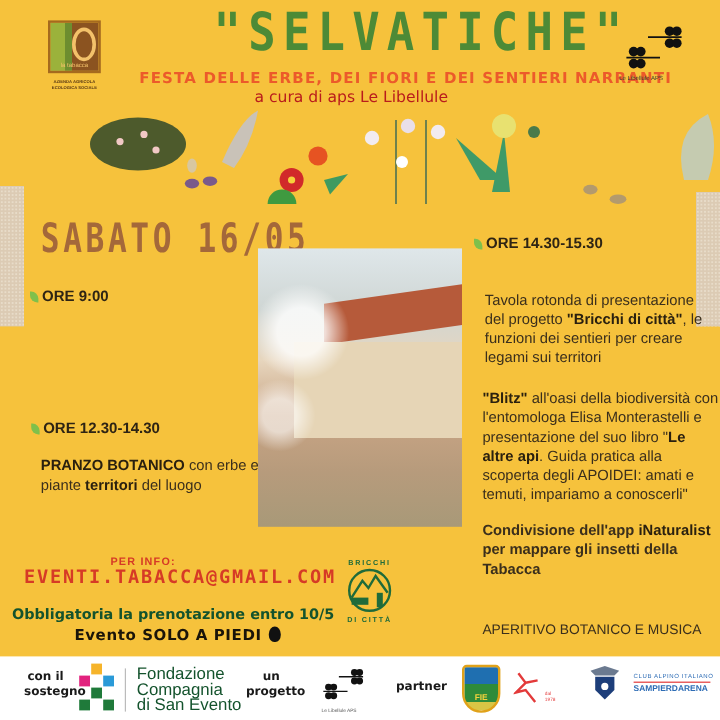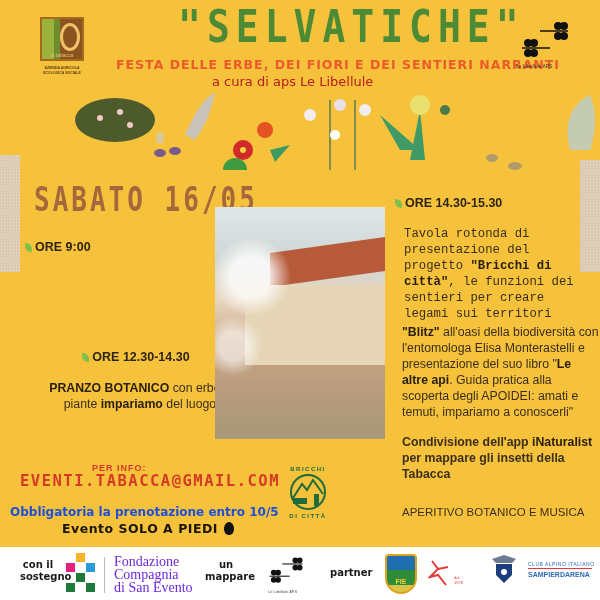--- a/index.html
+++ b/index.html
@@ -21,28 +21,28 @@
   .slot-h { font-size: 12.5px; font-weight: bold; color: #2e2414; white-space: nowrap; }
   .slot-h .leaf { display:inline-block; width:7px; height:9px; background:#7fc04b; border-radius: 0 6px 0 6px; margin-right:3px; vertical-align: -1px; }
   .body-txt { font-size: 12.3px; line-height: 16px; color: #3b2f1c; }
   .body-txt b { color: #2a200f; }
   .photo { left: 215px; top: 207px; width: 170px; height: 232px; background: linear-gradient(180deg,#dfe7ea 0%,#cfd6d4 22%,#e7d6be 40%,#c9a585 60%,#b79b7c 80%,#a89978 100%); overflow: hidden; }
   .photo .roof { position:absolute; left:55px; top:38px; width:115px; height:34px; background:#b65a3a; transform: skewY(-8deg); }
   .photo .wall { position:absolute; left:30px; top:78px; width:140px; height:80px; background:#e6d5b6; }
   .photo .tree { position:absolute; left:0; top:0; width:90px; height:232px; background: radial-gradient(circle at 40% 30%, rgba(255,255,255,.8) 0 20px, transparent 40px), radial-gradient(circle at 20% 60%, rgba(255,255,255,.6) 0 14px, transparent 30px); }
   .info-lbl { left: 92px; top: 463px; color: #d63a26; font-size: 9px; font-weight: bold; letter-spacing: 1px; font-family: Liberation Sans, sans-serif; }
   .email { left: 20px; top: 472px; color: #d63a26; font-size: 15.5px; letter-spacing: 1.5px; font-family: "DejaVu Sans Mono", monospace; font-weight: bold; white-space: nowrap; }
-  .booking { left: 10px; top: 505px; font-size: 12px; color: #1d4ed8; font-weight: bold; white-space: nowrap; font-family: "DejaVu Sans", sans-serif; }
+  .booking { left: 10px; top: 505px; font-size: 12px; color: #14532d; font-weight: bold; white-space: nowrap; font-family: "DejaVu Sans", sans-serif; }
   .walk { left: 62px; top: 521px; font-size: 12.5px; color: #1a1409; font-weight: bold; white-space: nowrap; font-family: "DejaVu Sans", sans-serif; letter-spacing: .5px; }
   .feet { display:inline-block; width:10px; height:13px; background:#111; border-radius:50% 50% 45% 45%; margin-left:6px; vertical-align:-2px; }
   .bricchi { left: 278px; top: 460px; width: 60px; height: 60px; }
   .footer { left: 0; top: 547px; width: 600px; height: 53px; background: #ffffff; }
   .f-txt { font-size: 10px; font-weight: bold; color: #1a1a1a; line-height: 12px; font-family: "DejaVu Sans", sans-serif; text-align: center; }
   .sq { position:absolute; width:9px; height:9px; }
-  .fond { font-family: Liberation Serif, serif; font-size: 14px; line-height: 13px; color: #6d28d9; }
+  .fond { font-family: Liberation Sans, sans-serif; font-size: 14px; line-height: 13px; color: #14532d; }
   .sep { width:1px; background:#bbb; }
   .fie { width: 32px; height: 40px; background: linear-gradient(180deg,#1f6fb0 0 40%,#2e8b3a 40% 80%,#d9c545 80%); border: 2px solid #e0a21a; border-radius: 4px 4px 16px 16px; }
   .coopsse { color: #e33a3a; font-weight: bold; font-size: 11px; font-family: "DejaVu Sans", sans-serif; }
   .cai-top { font-size: 5px; color: #2d6cb5; letter-spacing: .5px; }
   .cai-bot { font-size: 7px; color: #2d6cb5; font-weight: bold; }
 </style>
 </head>
 <body>
 
 <div class="abs strip" style="left:0;top:155px;width:20px;height:117px;"></div>
@@ -112,43 +112,43 @@
       <ellipse cx="515" cy="76" rx="7" ry="4" fill="#b39a6d"></ellipse>
     </g>
 </svg>
 
 <div class="abs date">SABATO 16/05</div>
 
 <div class="abs" style="left:25px;top:240px;width:190px;">
   <div class="slot-h"><span class="leaf"></span><span>ORE 9:00</span></div>
 </div>
 
-<div class="abs" style="left:41px;top:350px;width:190px;text-align:center;">
+<div class="abs" style="left:26px;top:350px;width:190px;">
   <div class="slot-h"><span class="leaf"></span><span>ORE 12.30-14.30</span></div>
-  <div class="body-txt" style="margin-top:16px;padding-left:8px;"><b>PRANZO BOTANICO</b><span> con erbe e piante </span><b>impariamo</b><span> del luogo</span></div>
+  <div class="body-txt" style="margin-top:16px;padding-left:8px;"><b>PRANZO BOTANICO</b><span> con erbe e piante </span><b>territori</b><span> del luogo</span></div>
 </div>
 
 <div class="abs photo">
   <div class="roof"></div>
   <div class="wall"></div>
   <div class="tree"></div>
 </div>
 
 <div class="abs" style="left:395px;top:196px;width:200px;">
   <div class="slot-h"><span class="leaf"></span><span>ORE 14.30-15.30</span></div>
-  <div class="body-txt" style="margin-top:16px;padding-left:9px;font-family:Liberation Mono, monospace;"><span>Tavola rotonda di presentazione del progetto </span><b>"Bricchi di città"</b><span>, le funzioni dei sentieri per creare legami sui territori</span></div>
+  <div class="body-txt" style="margin-top:32px;padding-left:9px;"><span>Tavola rotonda di presentazione del progetto </span><b>"Bricchi di città"</b><span>, le funzioni dei sentieri per creare legami sui territori</span></div>
 </div>
 
 <div class="abs" style="left:392px;top:310px;width:208px;">
   <div class="body-txt" style="margin-top:14px;padding-left:10px;"><b>"Blitz"</b><span> all'oasi della biodiversità con l'entomologa Elisa Monterastelli e presentazione del suo libro "</span><b>Le altre api</b><span>. Guida pratica alla scoperta degli APOIDEI: amati e temuti, impariamo a conoscerli"</span></div>
   <div class="body-txt" style="margin-top:14px;padding-left:10px;font-weight:bold;"><span>Condivisione dell'app </span><b>iNaturalist</b><span> per mappare gli insetti della Tabacca</span></div>
 </div>
 
 <div class="abs" style="left:392px;top:495px;width:208px;">
-  <div class="body-txt" style="margin-top:9px;padding-left:10px;font-size:11.5px;">APERITIVO BOTANICO E MUSICA</div>
+  <div class="body-txt" style="margin-top:22px;padding-left:10px;font-size:11.5px;">APERITIVO BOTANICO E MUSICA</div>
 </div>
 
 <div class="abs info-lbl">PER INFO:</div>
 <div class="abs email">EVENTI.TABACCA@GMAIL.COM</div>
 <div class="abs booking">Obbligatoria la prenotazione entro 10/5</div>
 <div class="abs walk"><span>Evento SOLO A PIEDI</span><span class="feet"></span></div>
 
 <svg class="abs bricchi" viewBox="0 0 60 60">
   <circle cx="30" cy="32" r="17" fill="none" stroke="#1f6b3a" stroke-width="2"></circle>
   <path d="M15 38 L24 24 L29 30 L35 20 L45 34" fill="none" stroke="#1f6b3a" stroke-width="2"></path>
@@ -167,21 +167,21 @@
     <div class="sq" style="left:10px;top:20px;background:#1f7a3a;"></div>
     <div class="sq" style="left:0;top:30px;background:#1f7a3a;"></div>
     <div class="sq" style="left:20px;top:30px;background:#1f7a3a;"></div>
   </div>
   <div class="abs sep" style="left:104px;top:10px;height:36px;"></div>
   <div class="abs fond" style="left:114px;top:8px;">
     <div>Fondazione</div>
     <div>Compagnia</div>
     <div>di San Evento</div>
   </div>
-  <div class="abs f-txt" style="left:205px;top:12px;width:42px;">un mappare</div>
+  <div class="abs f-txt" style="left:205px;top:12px;width:42px;">un progetto</div>
   <svg class="abs" style="left:268px;top:6px;" width="36" height="32" viewBox="0 0 50 40">
     <line x1="20" y1="13" x2="48" y2="13" stroke="#111" stroke-width="1.5"></line>
     <circle cx="38" cy="8" r="4" fill="#111"></circle>
       <circle cx="44" cy="8" r="4" fill="#111"></circle>
     <circle cx="38" cy="18" r="4" fill="#111"></circle>
       <circle cx="44" cy="18" r="4" fill="#111"></circle>
     <line x1="2" y1="30" x2="30" y2="30" stroke="#111" stroke-width="1.5"></line>
     <circle cx="8" cy="25" r="4" fill="#111"></circle>
       <circle cx="14" cy="25" r="4" fill="#111"></circle>
     <circle cx="8" cy="35" r="4" fill="#111"></circle>

